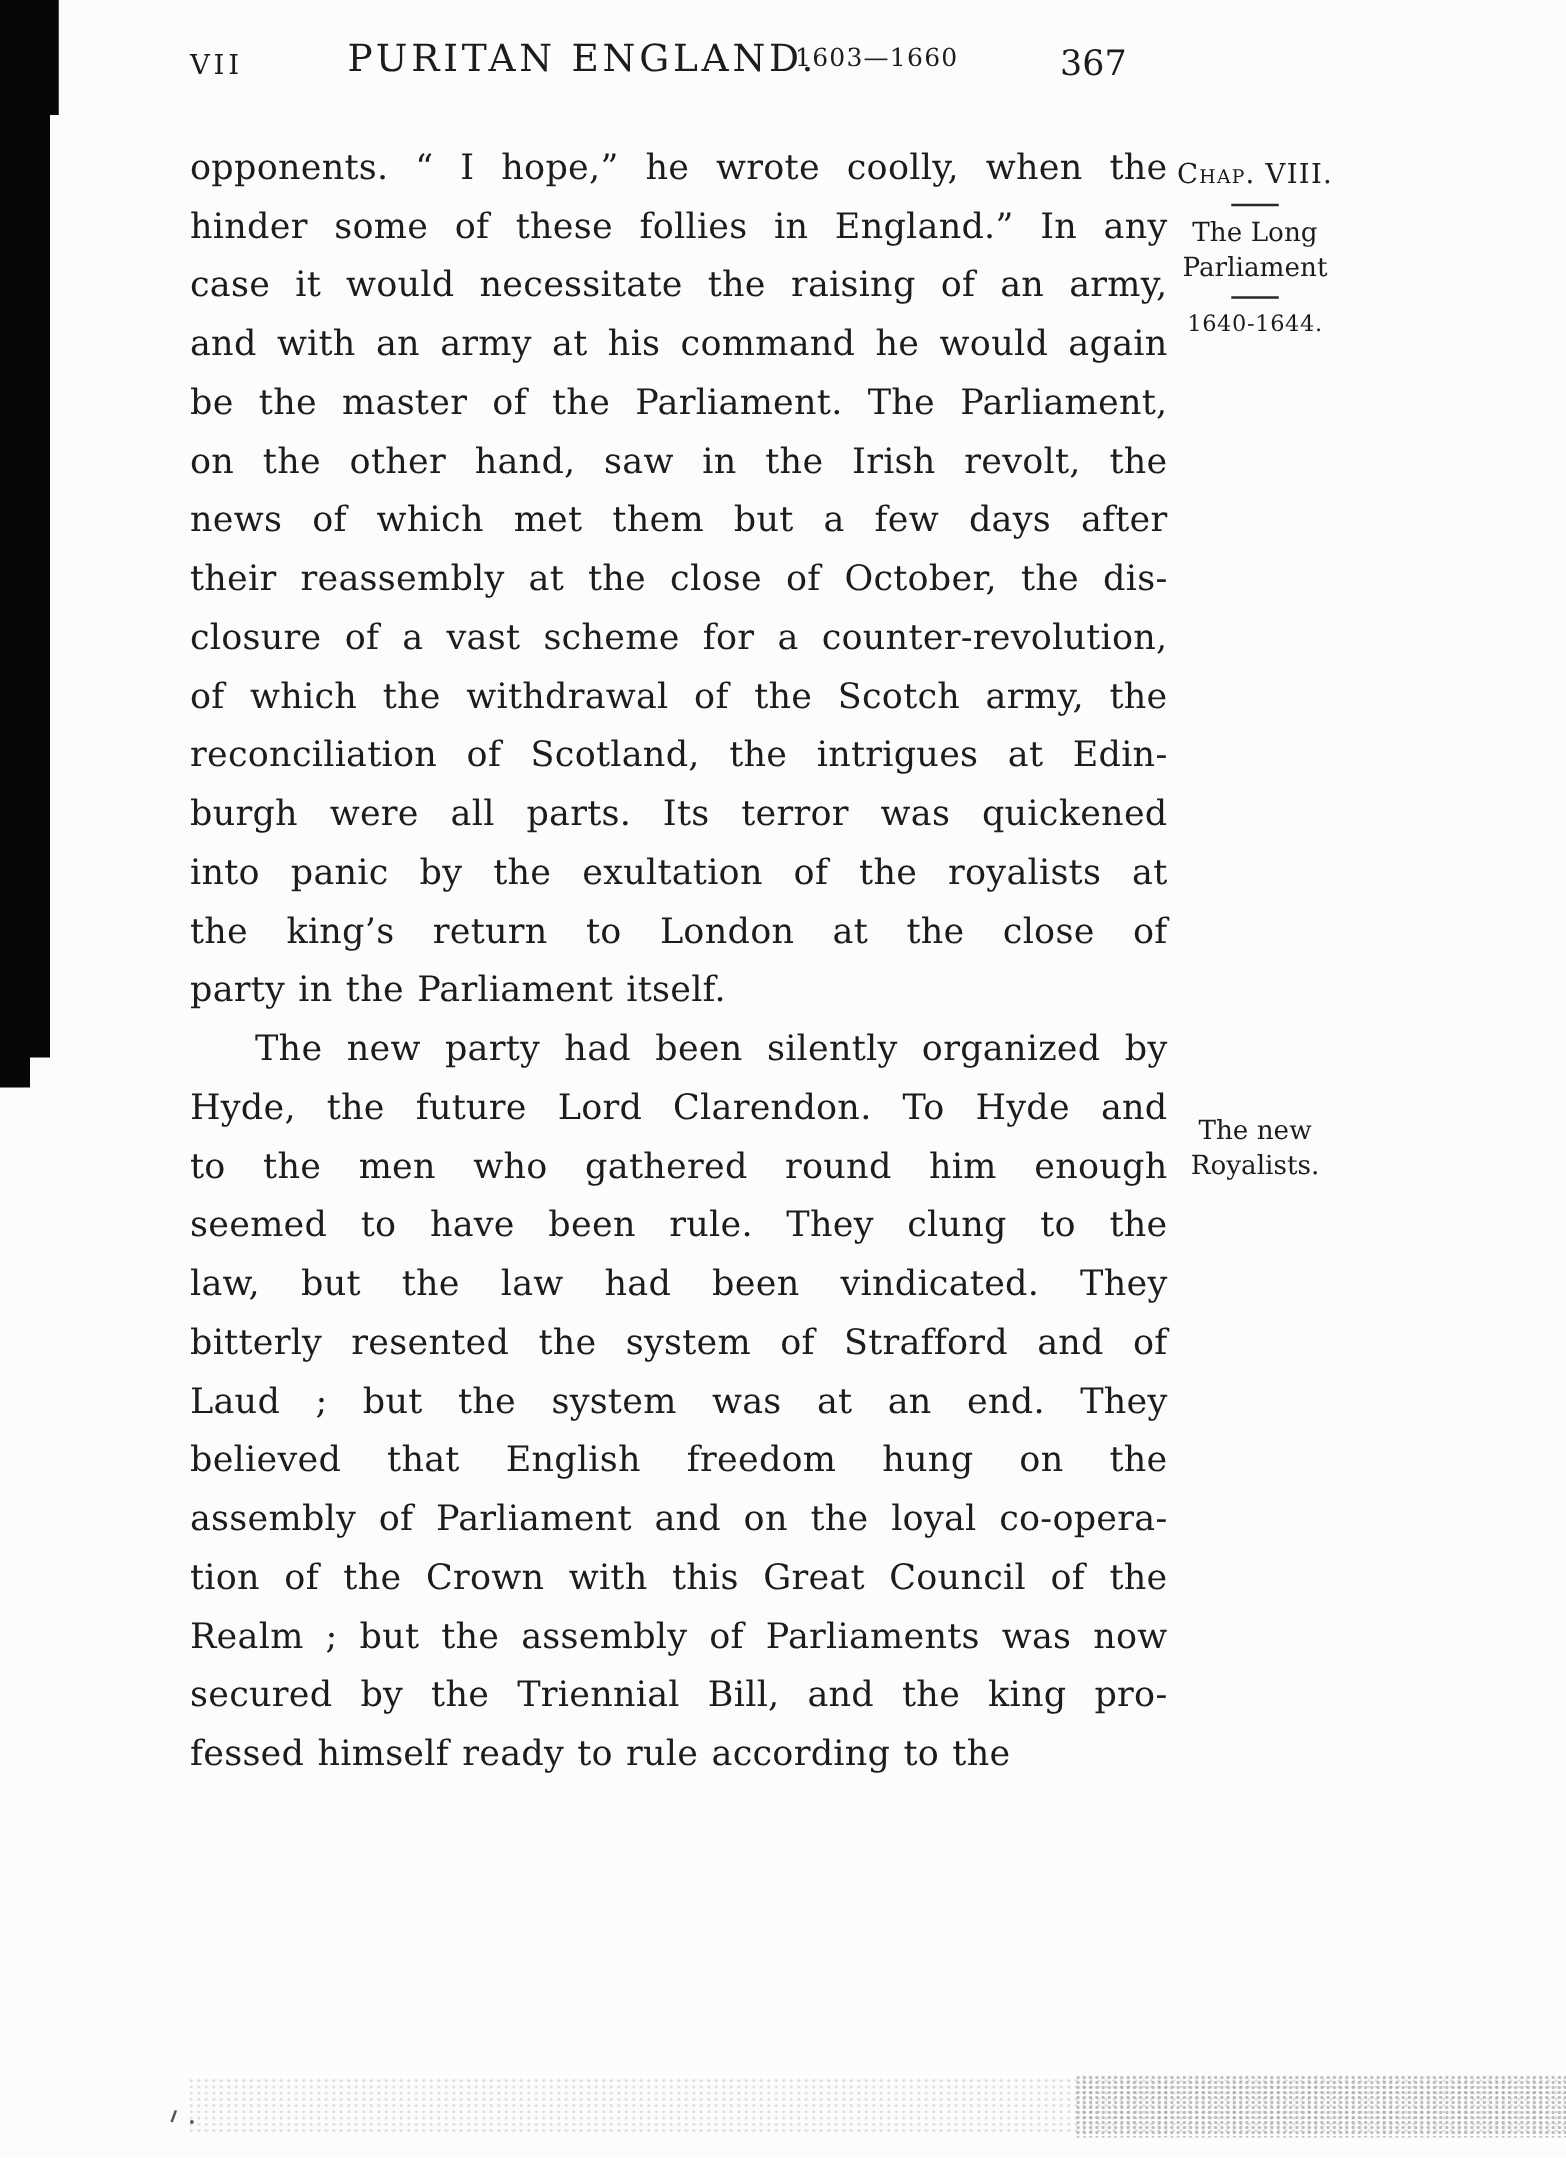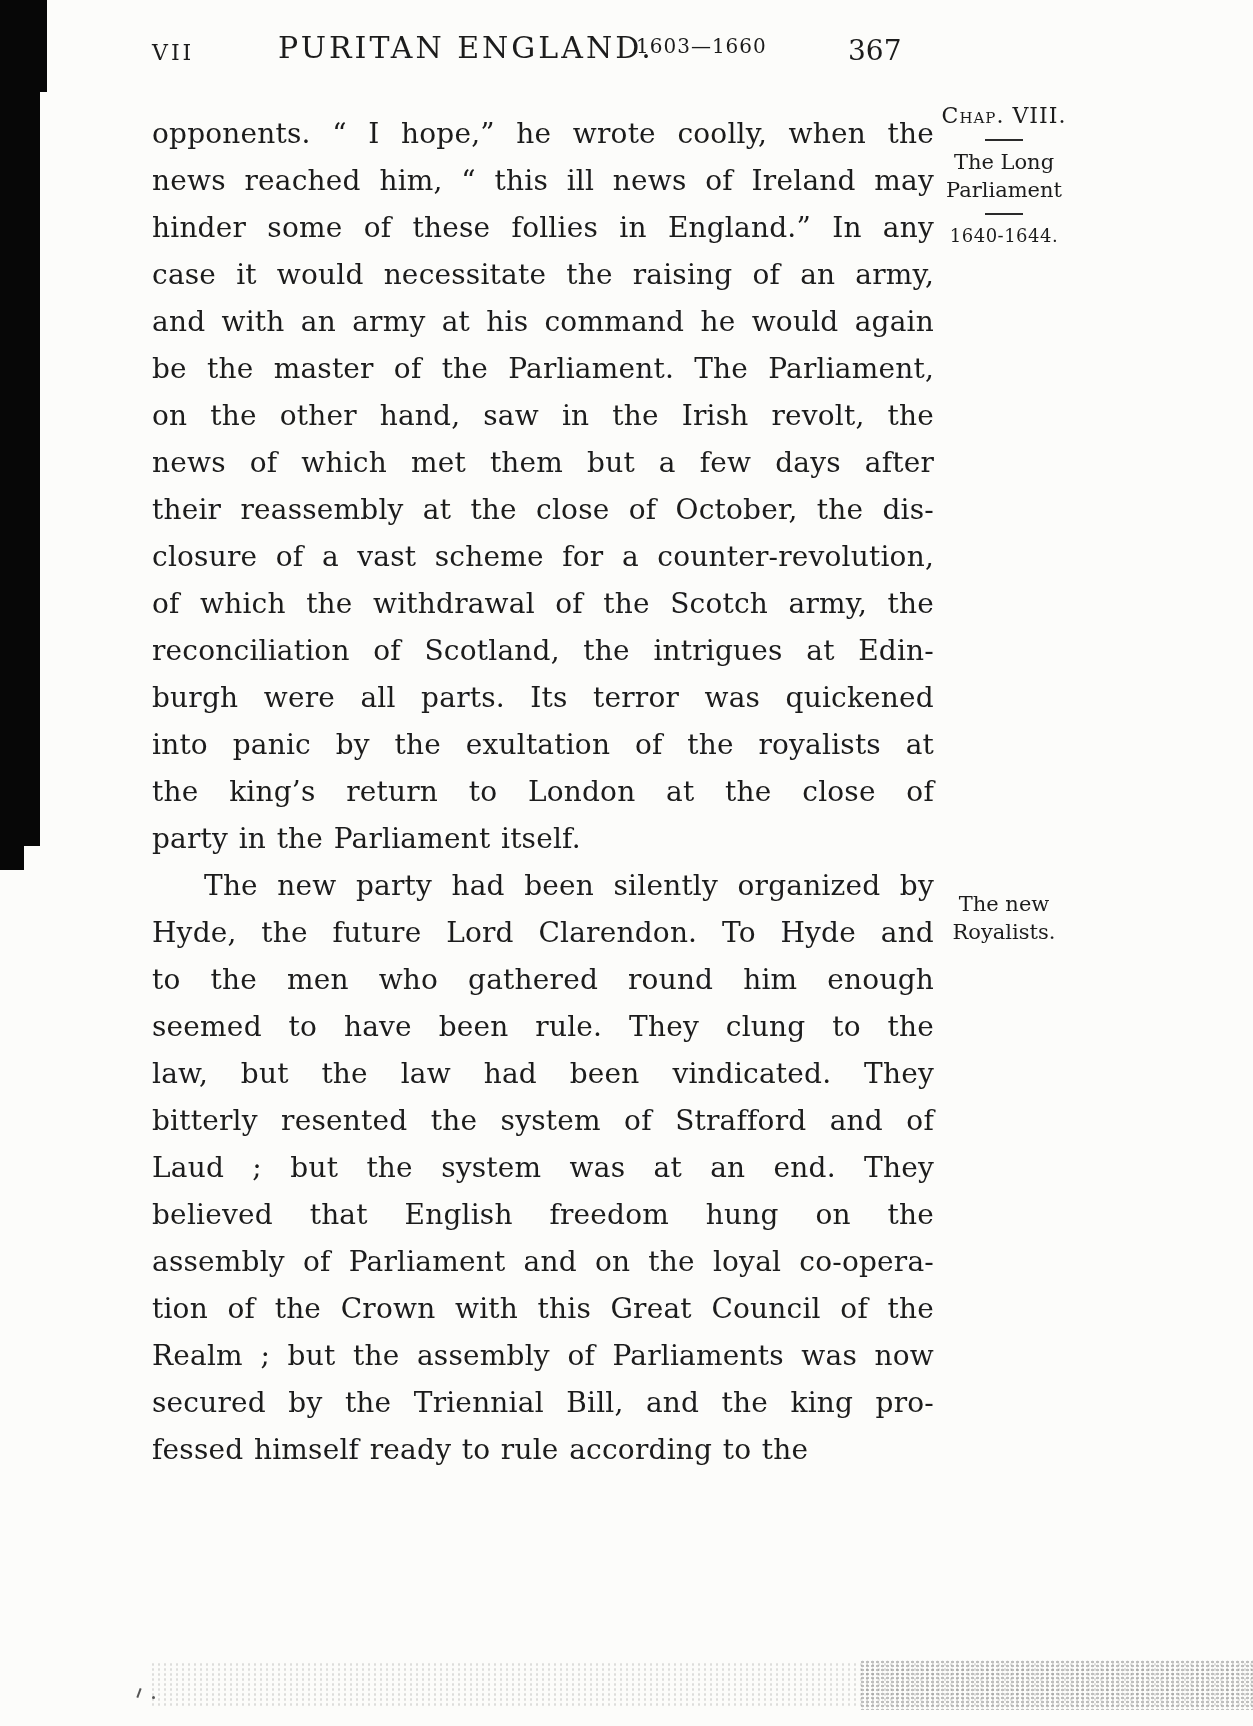--- a/index.html
+++ b/index.html
@@ -66,21 +66,21 @@
   .margin-block {
     position: absolute;
     left: 928px;
     width: 152px;
     text-align: center;
     font-size: 21px;
     line-height: 28px;
   }
   .margin-block-1 { top: 102px; }
   .margin-block-2 { top: 890px; }
-  .m-chap { font-variant: small-caps; letter-spacing: 1px; font-size: 22px; }
+  .m-chap { font-variant: small-caps; letter-spacing: 1px; font-size: 22px; margin-top: 24px; }
   .m-rule {
     width: 38px; height: 0;
     border-top: 2px solid #2a2a2a;
     margin: 9px auto 7px auto;
   }
   .m-dates { font-size: 18px; letter-spacing: 0.5px; }
 
   
   .noise {
     position: absolute;
@@ -121,21 +121,20 @@
   <div class="header">
     <span class="h-num">VII</span>
     <span class="h-title">PURITAN ENGLAND.</span>
     <span class="h-dates">1603—1660</span>
     <span class="h-page">367</span>
   </div>
 
   <div class="text-column">
       <div class="paragraph">
         <div class="line">opponents. “ I hope,” he wrote coolly, when the</div>
-        <div class="line">news reached him, “ this ill news of Ireland may</div>
         <div class="line">hinder some of these follies in England.” In any</div>
         <div class="line">case it would necessitate the raising of an army,</div>
         <div class="line">and with an army at his command he would again</div>
         <div class="line">be the master of the Parliament. The Parliament,</div>
         <div class="line">on the other hand, saw in the Irish revolt, the</div>
         <div class="line">news of which met them but a few days after</div>
         <div class="line">their reassembly at the close of October, the dis-</div>
         <div class="line">closure of a vast scheme for a counter-revolution,</div>
         <div class="line">of which the withdrawal of the Scotch army, the</div>
         <div class="line">reconciliation of Scotland, the intrigues at Edin-</div>

